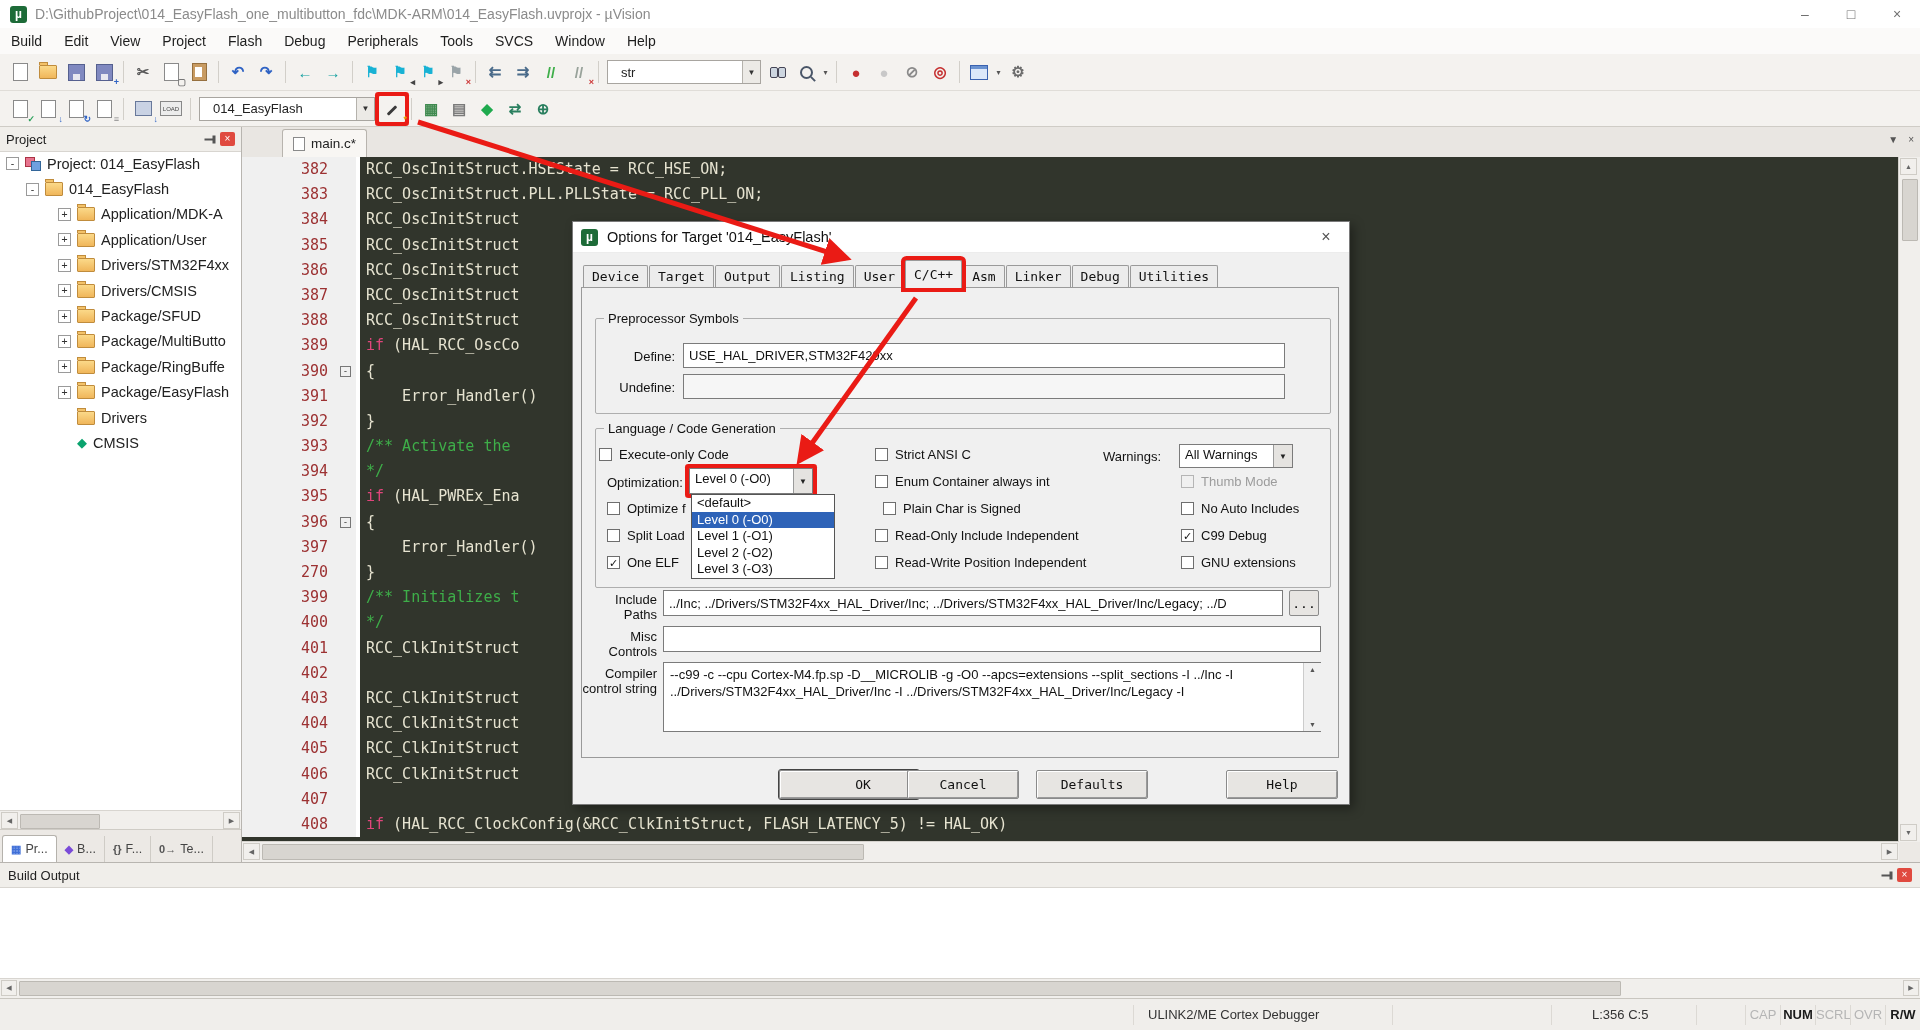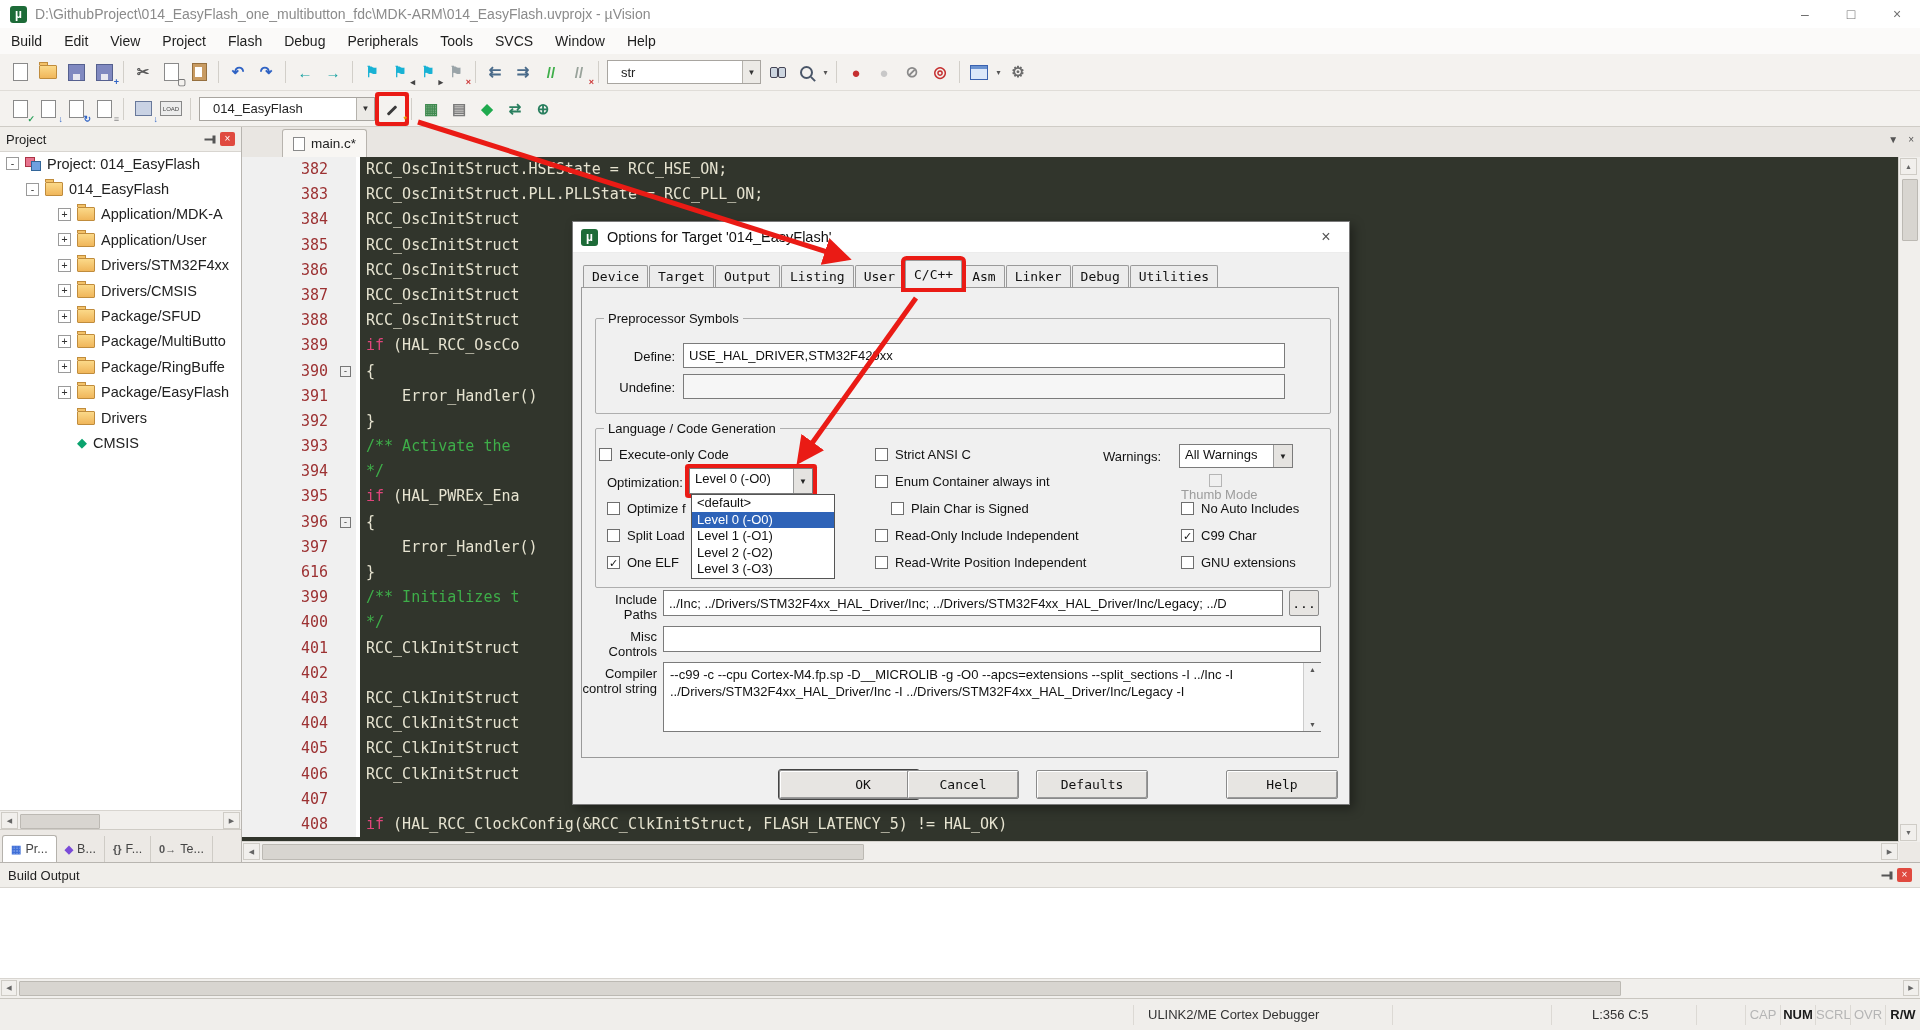--- a/index.html
+++ b/index.html
@@ -534,21 +534,21 @@
             <span class="fbox">-</span>
           </span>
           <span class="cl-code"><span class="tk-d">{</span></span>
         </div>
         <div class="cl">
           <span class="cl-num">397</span>
           <span class="cl-fold"></span>
           <span class="cl-code"><span class="tk-d">    Error_Handler()</span></span>
         </div>
         <div class="cl">
-          <span class="cl-num">616</span>
+          <span class="cl-num">270</span>
           <span class="cl-fold"></span>
           <span class="cl-code"><span class="tk-d">}</span></span>
         </div>
         <div class="cl">
           <span class="cl-num">399</span>
           <span class="cl-fold"></span>
           <span class="cl-code"><span class="tk-c">/** Initializes t</span></span>
         </div>
         <div class="cl">
           <span class="cl-num">400</span>
@@ -734,45 +734,45 @@
       </div>
       <div id="cbCol2">
         <label class="cb" style="left: 302px; top: 225px;">
           <span class="bx"></span>
           <span class="lb">Strict ANSI C</span>
         </label>
         <label class="cb" style="left: 302px; top: 252px;">
           <span class="bx"></span>
           <span class="lb">Enum Container always int</span>
         </label>
-        <label class="cb" style="left: 318px; top: 279px;">
+        <label class="cb" style="left: 310px; top: 279px;">
           <span class="bx"></span>
           <span class="lb">Plain Char is Signed</span>
         </label>
         <label class="cb" style="left: 302px; top: 306px;">
           <span class="bx"></span>
           <span class="lb">Read-Only Include Independent</span>
         </label>
         <label class="cb" style="left: 302px; top: 333px;">
           <span class="bx"></span>
           <span class="lb">Read-Write Position Independent</span>
         </label>
       </div>
       <div id="cbCol3">
-        <label class="cb dis" style="left: 608px; top: 252px; flex-direction: column;">
+        <label class="cb dis" style="left: 608px; top: 252px;">
           <span class="bx"></span>
           <span class="lb">Thumb Mode</span>
         </label>
         <label class="cb" style="left: 608px; top: 279px;">
           <span class="bx"></span>
           <span class="lb">No Auto Includes</span>
         </label>
         <label class="cb" style="left: 608px; top: 306px;">
           <span class="bx">✓</span>
-          <span class="lb">C99 Char</span>
+          <span class="lb">C99 Debug</span>
         </label>
         <label class="cb" style="left: 608px; top: 333px;">
           <span class="bx"></span>
           <span class="lb">GNU extensions</span>
         </label>
       </div>
     </div>
 
   <svg class="anno" width="1920" height="1030">
     <defs>

